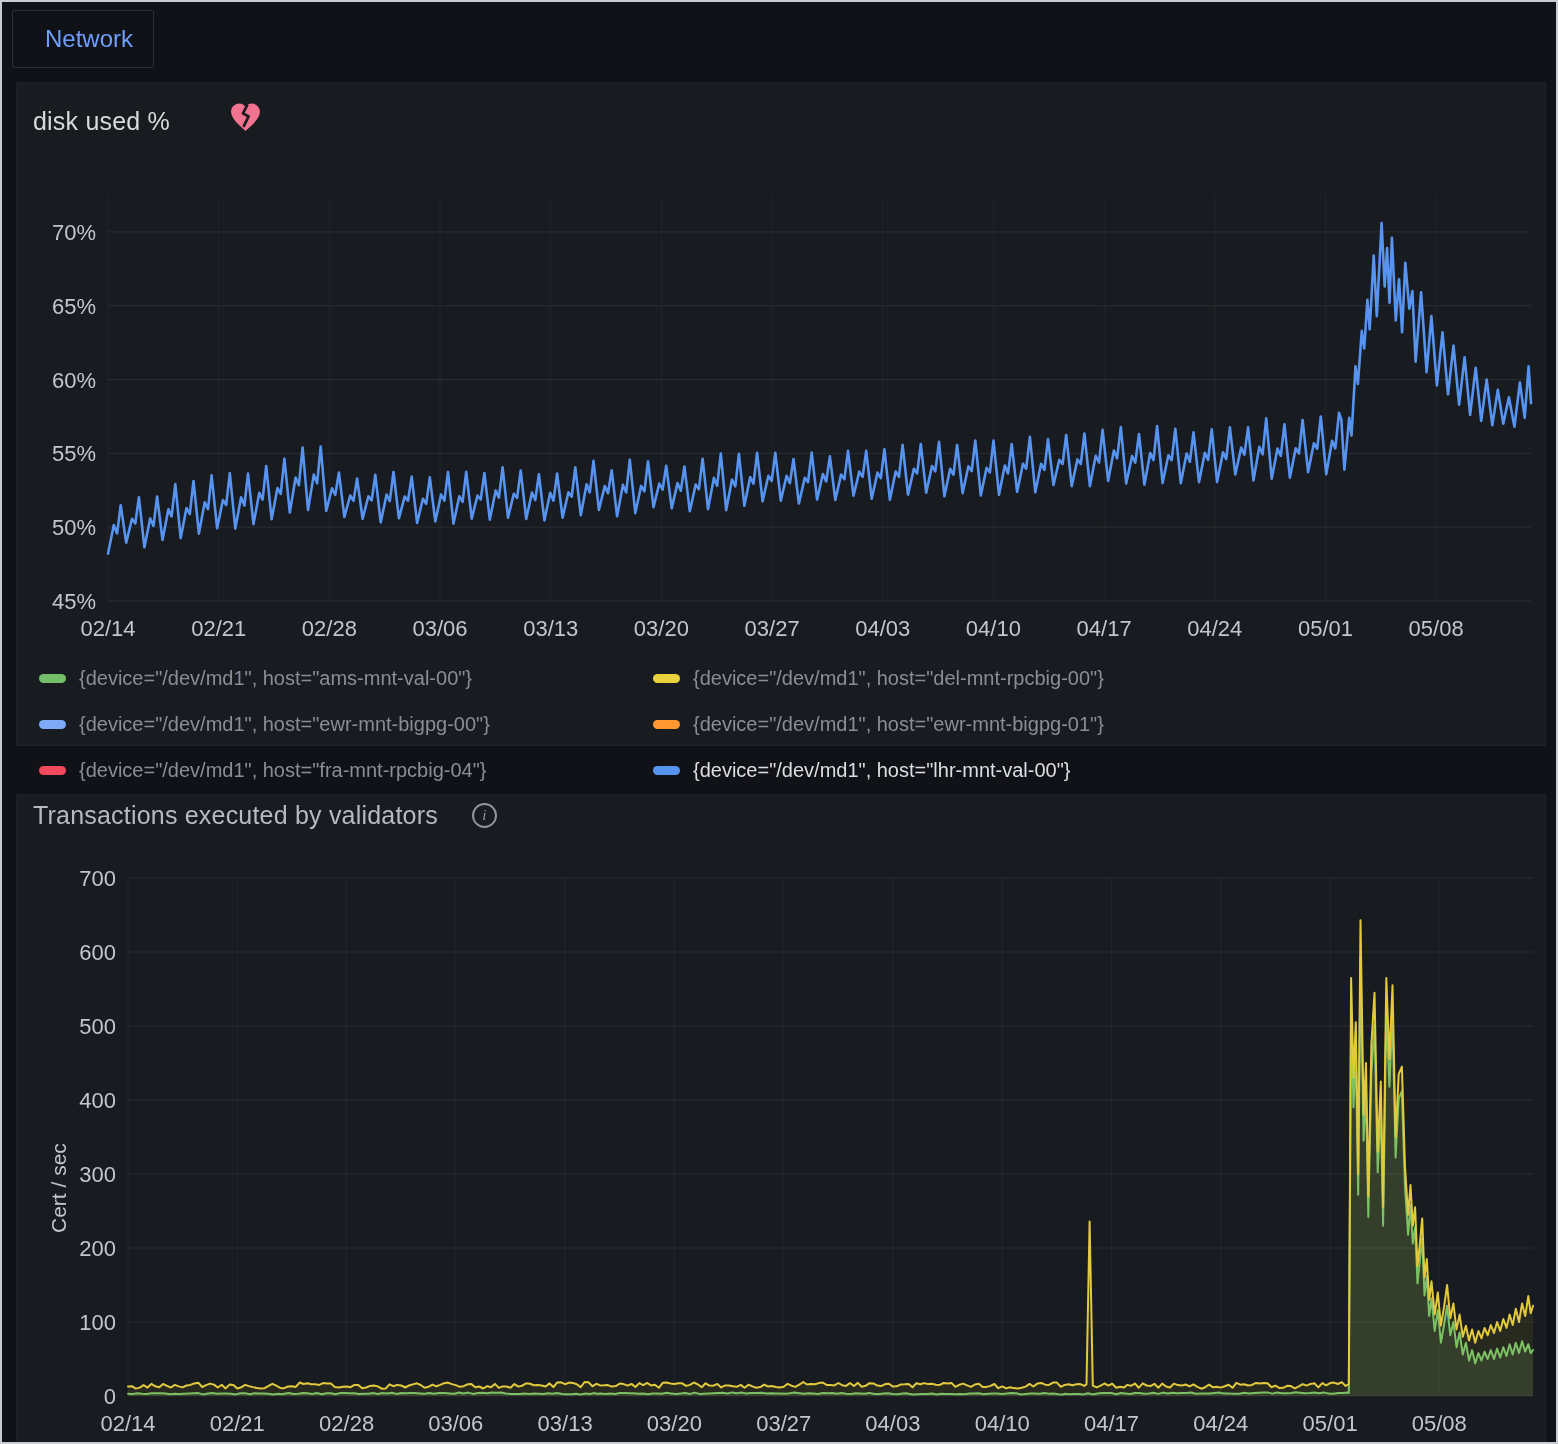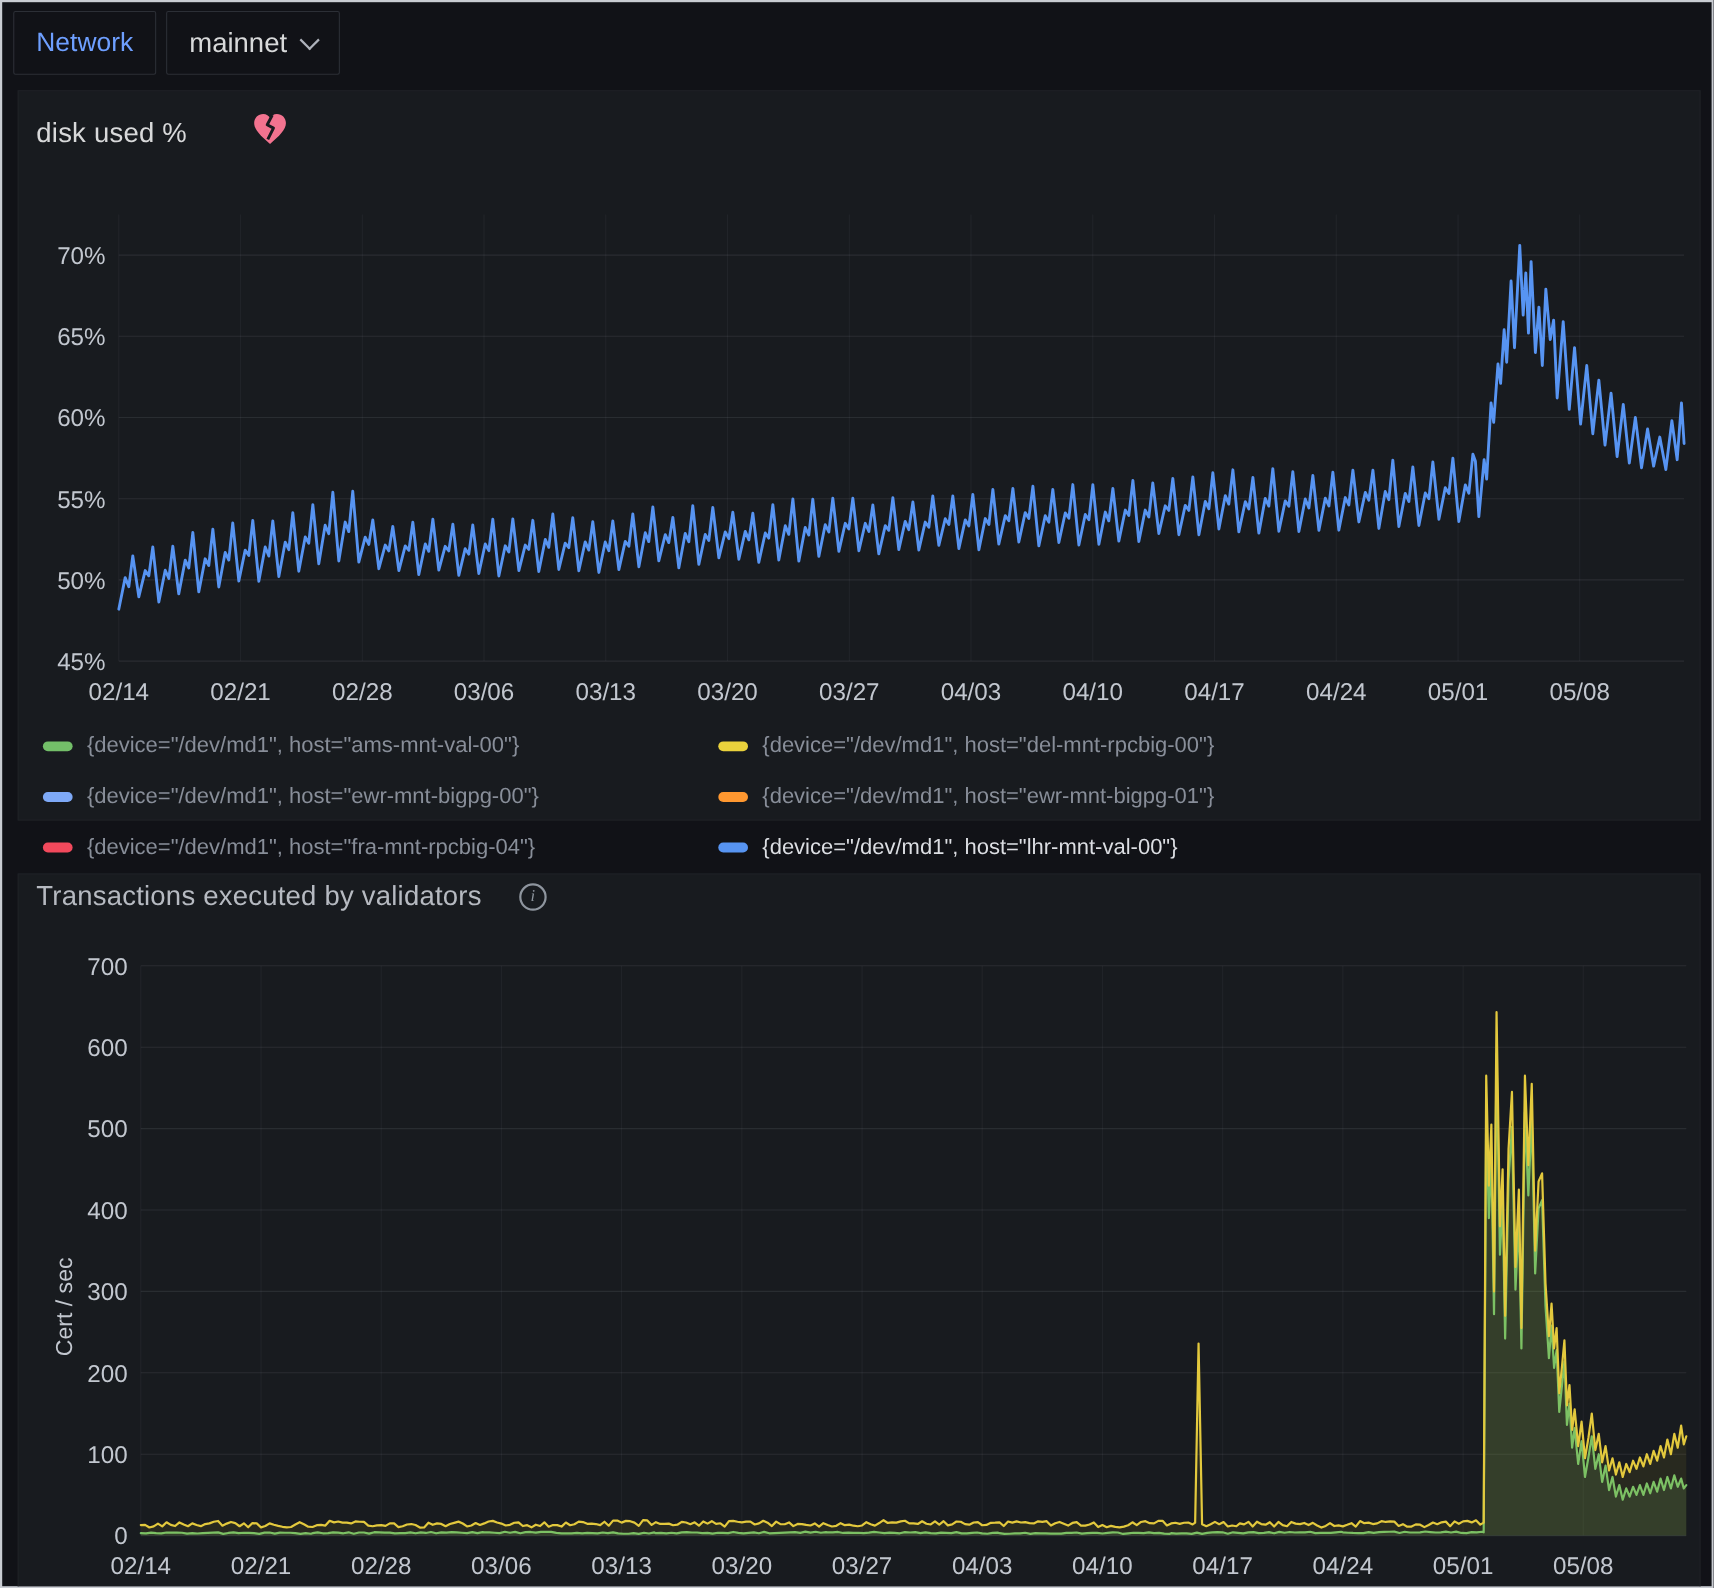--- a/index.html
+++ b/index.html
@@ -3,21 +3,21 @@
 <meta charset="utf-8">
 <style>
   html,body{margin:0;padding:0;background:#0d0e12;}
   .page{position:relative;width:1558px;height:1444px;background:#111217;
         font-family:"Liberation Sans",sans-serif;overflow:hidden;
         box-sizing:border-box;border:2px solid #c9ccd2;}
   
   .toolbar{position:absolute;left:10px;top:8px;display:flex;gap:9px;}
   .tb-box{height:56px;display:flex;align-items:center;padding:0 20px;
           border:1px solid #2c2f36;border-radius:2px;background:#111217;}
-  .tb-label{color:#6e9fff;font-size:24px;font-weight:500;}
+  .tb-label{color:#6e9fff;font-size:24px;font-weight:500;margin-left:12px;}
   .tb-value{color:#d8d9da;font-size:25px;font-weight:500;}
   .chev{width:11px;height:11px;border-right:2px solid #aeb2bb;border-bottom:2px solid #aeb2bb;
         transform:rotate(45deg);margin-left:14px;margin-top:-6px;}
   
   .panel{position:absolute;left:14px;width:1530px;background:#181b1f;
          border:1px solid #1e2126;box-sizing:border-box;}
   #panel-disk{top:80px;height:664px;}
   #panel-tx{top:792px;height:803px;}
   .panel-title{position:absolute;color:#d8d9da;font-size:25px;font-weight:500;
                letter-spacing:.2px;white-space:nowrap;cursor:pointer;}
@@ -45,24 +45,20 @@
   #panel-tx .ylab{left:30px;top:438px;}
 </style>
 </head>
 <body>
 
 <div class="page">
 
   <div class="toolbar">
     <div class="tb-box">
       <span class="tb-label">Network</span>
-    </div>
-    <div class="tb-box">
-      <span class="tb-value">mainnet</span>
-      <span class="chev"></span>
     </div>
   </div>
 
   <div class="panel" id="panel-disk">
     <div class="panel-title">disk used %</div>
     <span class="alert-ico" style="color: rgb(242, 115, 143);">
       <svg width="33" height="33" viewBox="0 0 32 32">
         <path fill="currentColor" d="M16 29C8 22 2 16.5 2 10.5 2 6 5.5 2.5 10 2.5c2.7 0 5 1.5 6 3.5 1-2 3.3-3.5 6-3.5 4.5 0 8 3.5 8 8C30 16.5 24 22 16 29Z"></path>
         <path fill="none" stroke="#181b1f" stroke-width="2.6" stroke-linejoin="round" d="M18 3.5 L13.5 12 L19 15 L14 25"></path>
       </svg>

